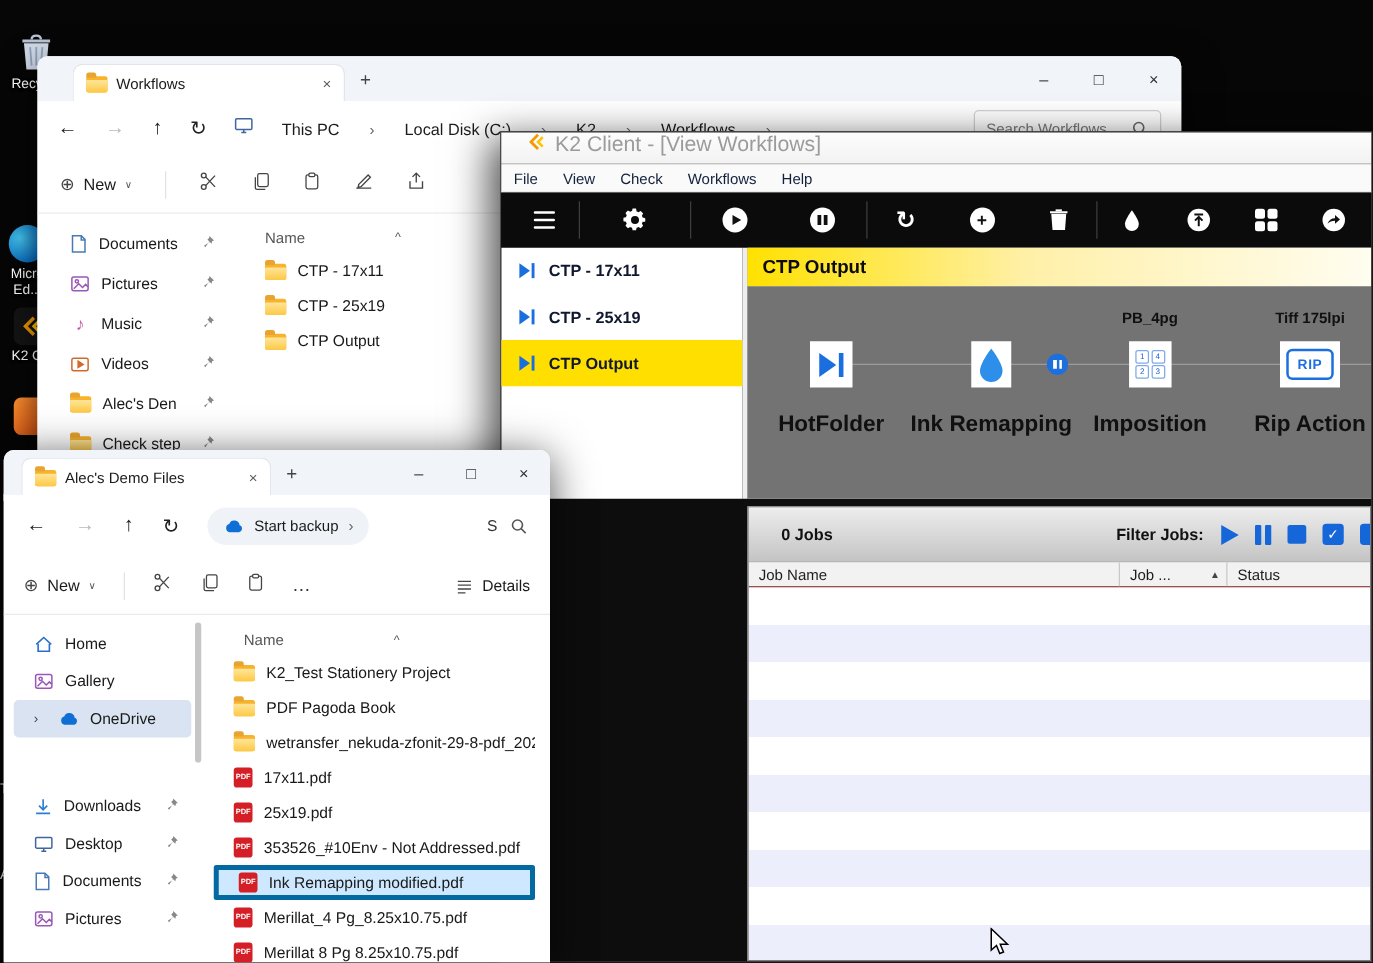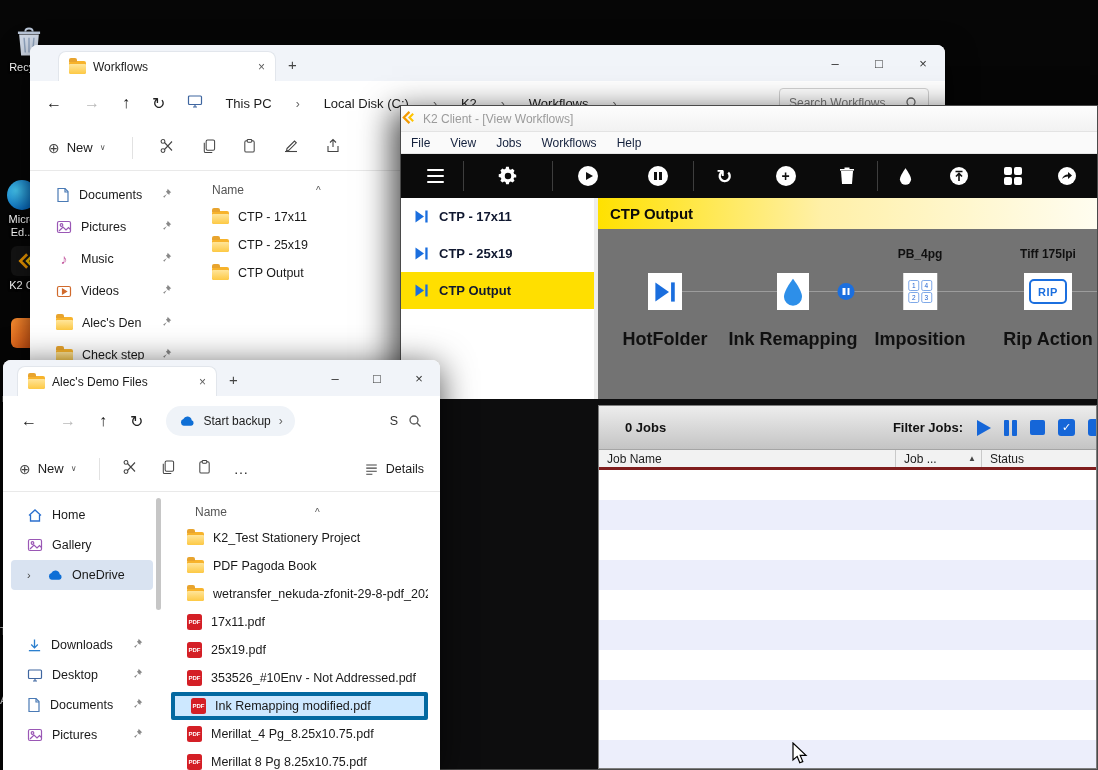--- a/index.html
+++ b/index.html
@@ -57,21 +57,21 @@
 #win-workflows .x-body { height:449px; }
 #win-workflows .x-side { width:156px; padding-top:8px; }
 #win-workflows .x-srow { padding-left:26px; }
 #win-workflows .x-main { padding:6px 0 0 14px; }
 #win-workflows .x-colhead { height:26px; padding-left:12px; }
 #win-workflows .x-colhead .caret { margin-left:72px; }
 #win-workflows .x-row { padding-left:12px; }
 
 
 #win-k2 { left:400px; top:105px; width:698px; height:665px; background:#0d0d0e; border:1px solid #4a4a4a; box-shadow:-8px 6px 30px rgba(0,0,0,.7); }
-.k2-ttl { height:26px; background:linear-gradient(#fdfdfd,#f2f2f2); border-bottom:1px solid #e3e3e3; display:flex; align-items:center; gap:7px; padding:0 0; font-size:12px; color:#9b9b9b; }
+.k2-ttl { height:26px; background:linear-gradient(#fdfdfd,#f2f2f2); border-bottom:1px solid #e3e3e3; display:flex; gap:7px; padding:0 21px; font-size:17px; color:#9b9b9b; }
 .k2-menu { height:22px; background:#fafafa; border-bottom:1px solid #e6e6e6; display:flex; align-items:center; font-size:12px; color:#14213d; }
 .k2-menu span { padding:0 10px; }
 .k2-tools { height:44px; background:#0b0b0b; display:flex; align-items:center; padding-left:6px; }
 .tbtn { display:flex; align-items:center; justify-content:center; }
 .w56{width:56px}.w88{width:88px}.w70{width:70px}.w61{width:61px}.w54{width:54px}
 .tsep { width:1px; height:30px; background:#3e3e3e; }
 .burger { display:flex; flex-direction:column; gap:3.5px; }
 .burger i { width:17px; height:2.6px; background:#fff; border-radius:1px; display:block; }
 .tcirc { width:20px; height:20px; border-radius:50%; background:#fff; display:flex; align-items:center; justify-content:center; }
 .tri { width:0; height:0; border-left:7px solid #111; border-top:4.5px solid transparent; border-bottom:4.5px solid transparent; margin-left:2px; }
@@ -101,21 +101,21 @@
 .k2-jobs { position:absolute; left:197px; right:0; top:207px; bottom:0; background:#fff; border:1px solid #7d7d7d; display:flex; flex-direction:column; overflow:hidden; }
 .kj-head { height:44px; flex:none; background:linear-gradient(#ededed,#c4c4c4); border-bottom:1px solid #a5a5a5; display:flex; align-items:center; padding-left:26px; font-size:13px; font-weight:bold; color:#111; }
 .kj-filter { margin-left:auto; }
 .kj-icons { display:flex; align-items:center; gap:13px; margin-left:14px; }
 .f-play { width:0; height:0; border-left:14px solid #1566d8; border-top:8.5px solid transparent; border-bottom:8.5px solid transparent; }
 .f-pause { display:flex; gap:3px; }
 .f-pause i { width:5px; height:16px; background:#1566d8; display:block; border-radius:1px; }
 .f-stop { width:15px; height:15px; background:#1566d8; border-radius:2px; }
 .f-check { width:17px; height:17px; background:#1566d8; border-radius:3px; color:#fff; font-size:11px; display:flex; align-items:center; justify-content:center; }
 .f-part { width:17px; height:17px; background:#1566d8; border-radius:3px; margin-right:-9px; flex:none; }
-.kj-cols { height:20px; flex:none; display:flex; background:#f2f2f2; border-bottom:3px solid #7f1d1d; font-size:12px; color:#1d1d1d;text-align:right; }
+.kj-cols { height:20px; flex:none; display:flex; background:#f2f2f2; border-bottom:1px solid #7f1d1d; font-size:12px; color:#1d1d1d;text-align:right; }
 .kj-col { display:flex; align-items:center; padding-left:8px; border-right:1px solid #c9c9c9; }
 .kj-col.c1 { width:297px; } .kj-col.c2 { width:86px; } .kj-col.c3 { flex:1; border-right:none; }
 .kj-sort { margin-left:auto; margin-right:5px; font-size:8px; color:#444; }
 .kj-body { flex:1; background:repeating-linear-gradient(to bottom,#fff 0 30px,#eceefb 30px 60px); }
 
 
 #win-demo { left:3px; top:360px; width:437px; height:410px; background:#fff; border-radius:8px 8px 0 0; box-shadow:0 6px 34px rgba(0,0,0,.7); }
 #win-demo .x-tab { margin-left:14px; width:200px; }
 #win-demo .x-ctrls span { width:42px; }
 #win-demo .x-nav { height:50px; gap:23px; padding:0 18px; }
@@ -336,21 +336,21 @@
     <div class="k2-ttl">
       <span><svg width="15" height="15" viewBox="0 0 16 16">
             <path d="M9 2L3 8l6 6" fill="none" stroke="#f29a00" stroke-width="2.4"></path>
             <path d="M13 4L9 8l4 4" fill="none" stroke="#ffc400" stroke-width="2.2"></path>
           </svg></span>
       <span>K2 Client - [View Workflows]</span>
     </div>
     <div class="k2-menu">
       <span>File</span>
       <span>View</span>
-      <span>Jobs</span>
+      <span>Check</span>
       <span>Workflows</span>
       <span>Help</span>
     </div>
     <div class="k2-tools">
       <div class="tbtn w56">
           <span class="burger">
             <i></i>
             <i></i>
             <i></i>
           </span>

